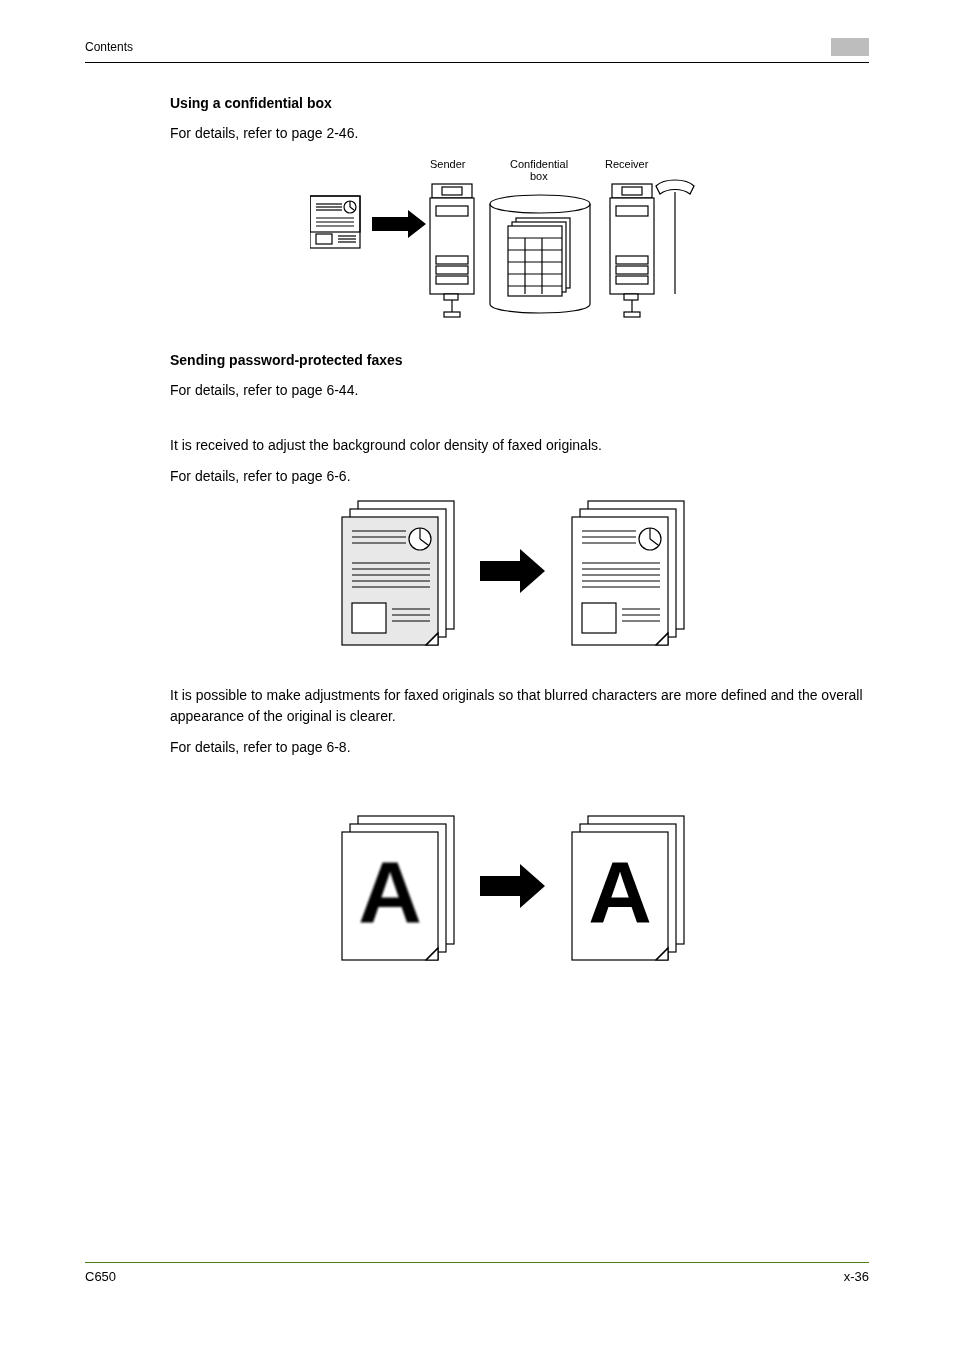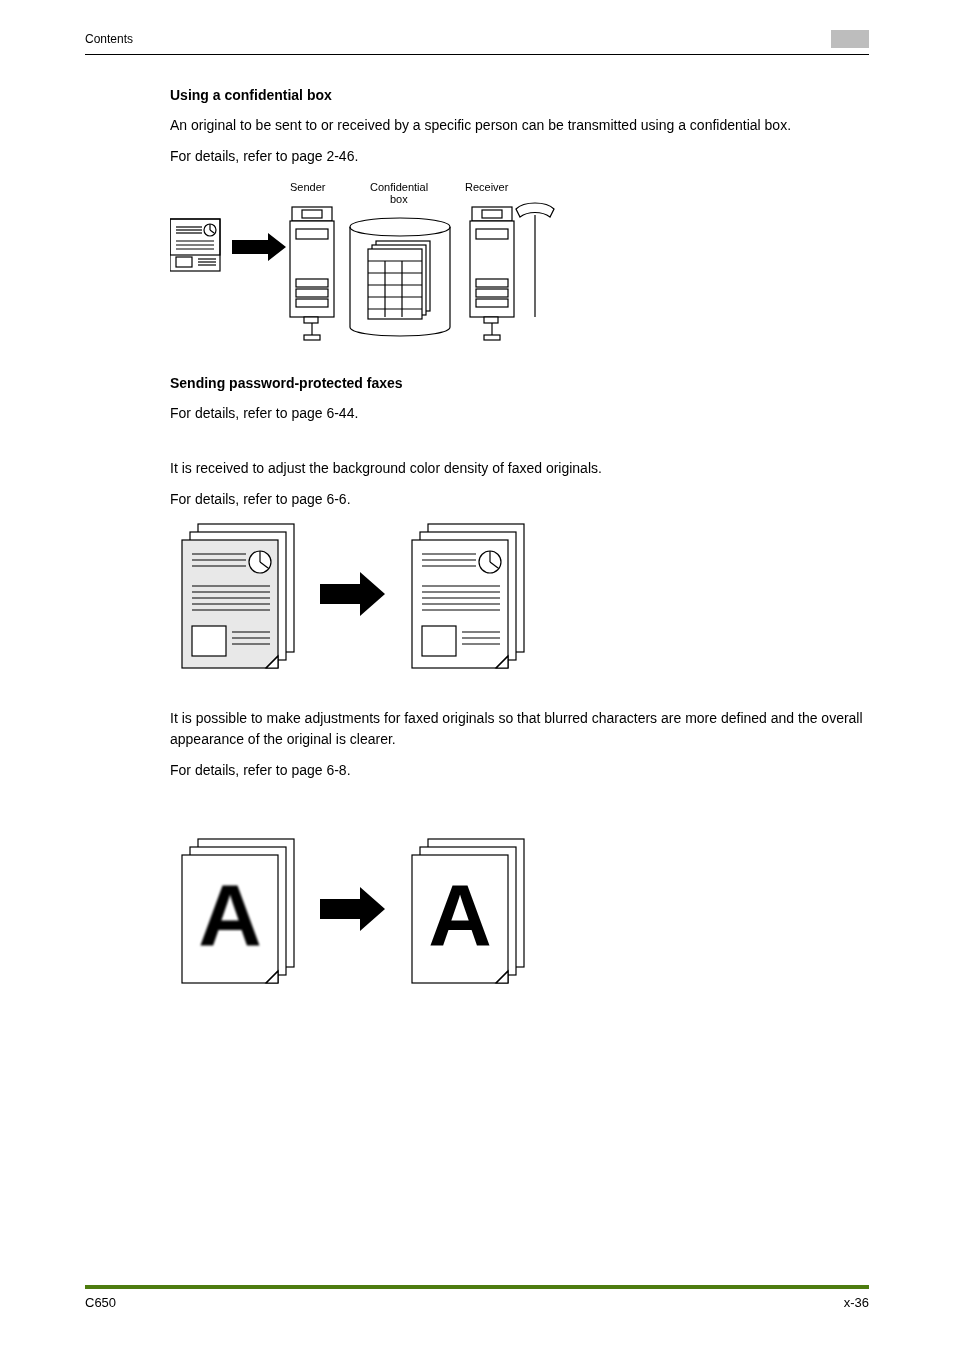--- a/index.html
+++ b/index.html
@@ -5,21 +5,21 @@
     * { box-sizing: border-box; margin: 0; padding: 0; }
     body {
       font-family: Arial, Helvetica, sans-serif;
       width: 954px;
       height: 1350px;
       background: #fff;
       color: #000;
       position: relative;
     }
     .page {
-      padding: 30px 85px 50px 85px;
+      padding: 38px 85px 50px 85px;
       height: 100%;
       position: relative;
     }
     .header {
       display: flex;
       align-items: center;
       justify-content: space-between;
       padding-bottom: 6px;
       border-bottom: 1px solid #000;
       margin-bottom: 32px;
@@ -42,51 +42,50 @@
     }
     .body-text {
       font-size: 14px;
       line-height: 1.5;
       margin-bottom: 10px;
     }
     .spacer-md { height: 24px; }
     .spacer-lg { height: 36px; }
     .footer {
       position: absolute;
-      bottom: 40px;
+      bottom: 66px;
       left: 85px;
       right: 85px;
-      border-top: 4px solid #4d7c0f;
+      border-top: 1px solid #4d7c0f;
       padding-top: 6px;
       display: flex;
       justify-content: space-between;
       font-size: 13px;
     }
     .diagram-wrap {
       display: flex;
-      justify-content: flex-start;
+      justify-content: center;
       margin: 8px 0 28px;
     }
     svg { display: block; }
     .lbl { font-family: Arial, Helvetica, sans-serif; font-size: 11px; }
     .big-a { font-family: Arial, Helvetica, sans-serif; font-weight: 900; }
   </style>
 </head>
 <body>
 
 <div class="page">
   <div class="header">
     <span class="header-title">Contents</span>
     <span class="header-block"></span>
   </div>
 
   <div class="content">
 
     <div class="section-title">Using a confidential box</div>
-    <div class="body-text">An original to be sent to or received by a specific person can be transmitted using a confidential box.</div>
     <div class="body-text">For details, refer to page 2-46.</div>
 
     <div class="diagram-wrap">
       <svg width="420" height="170" viewBox="0 0 420 170">
 
         <text x="120" y="14" class="lbl">Sender</text>
         <text x="200" y="14" class="lbl">
           <tspan x="200" dy="0">Confidential</tspan>
           <tspan x="220" dy="12">box</tspan>
         </text>

